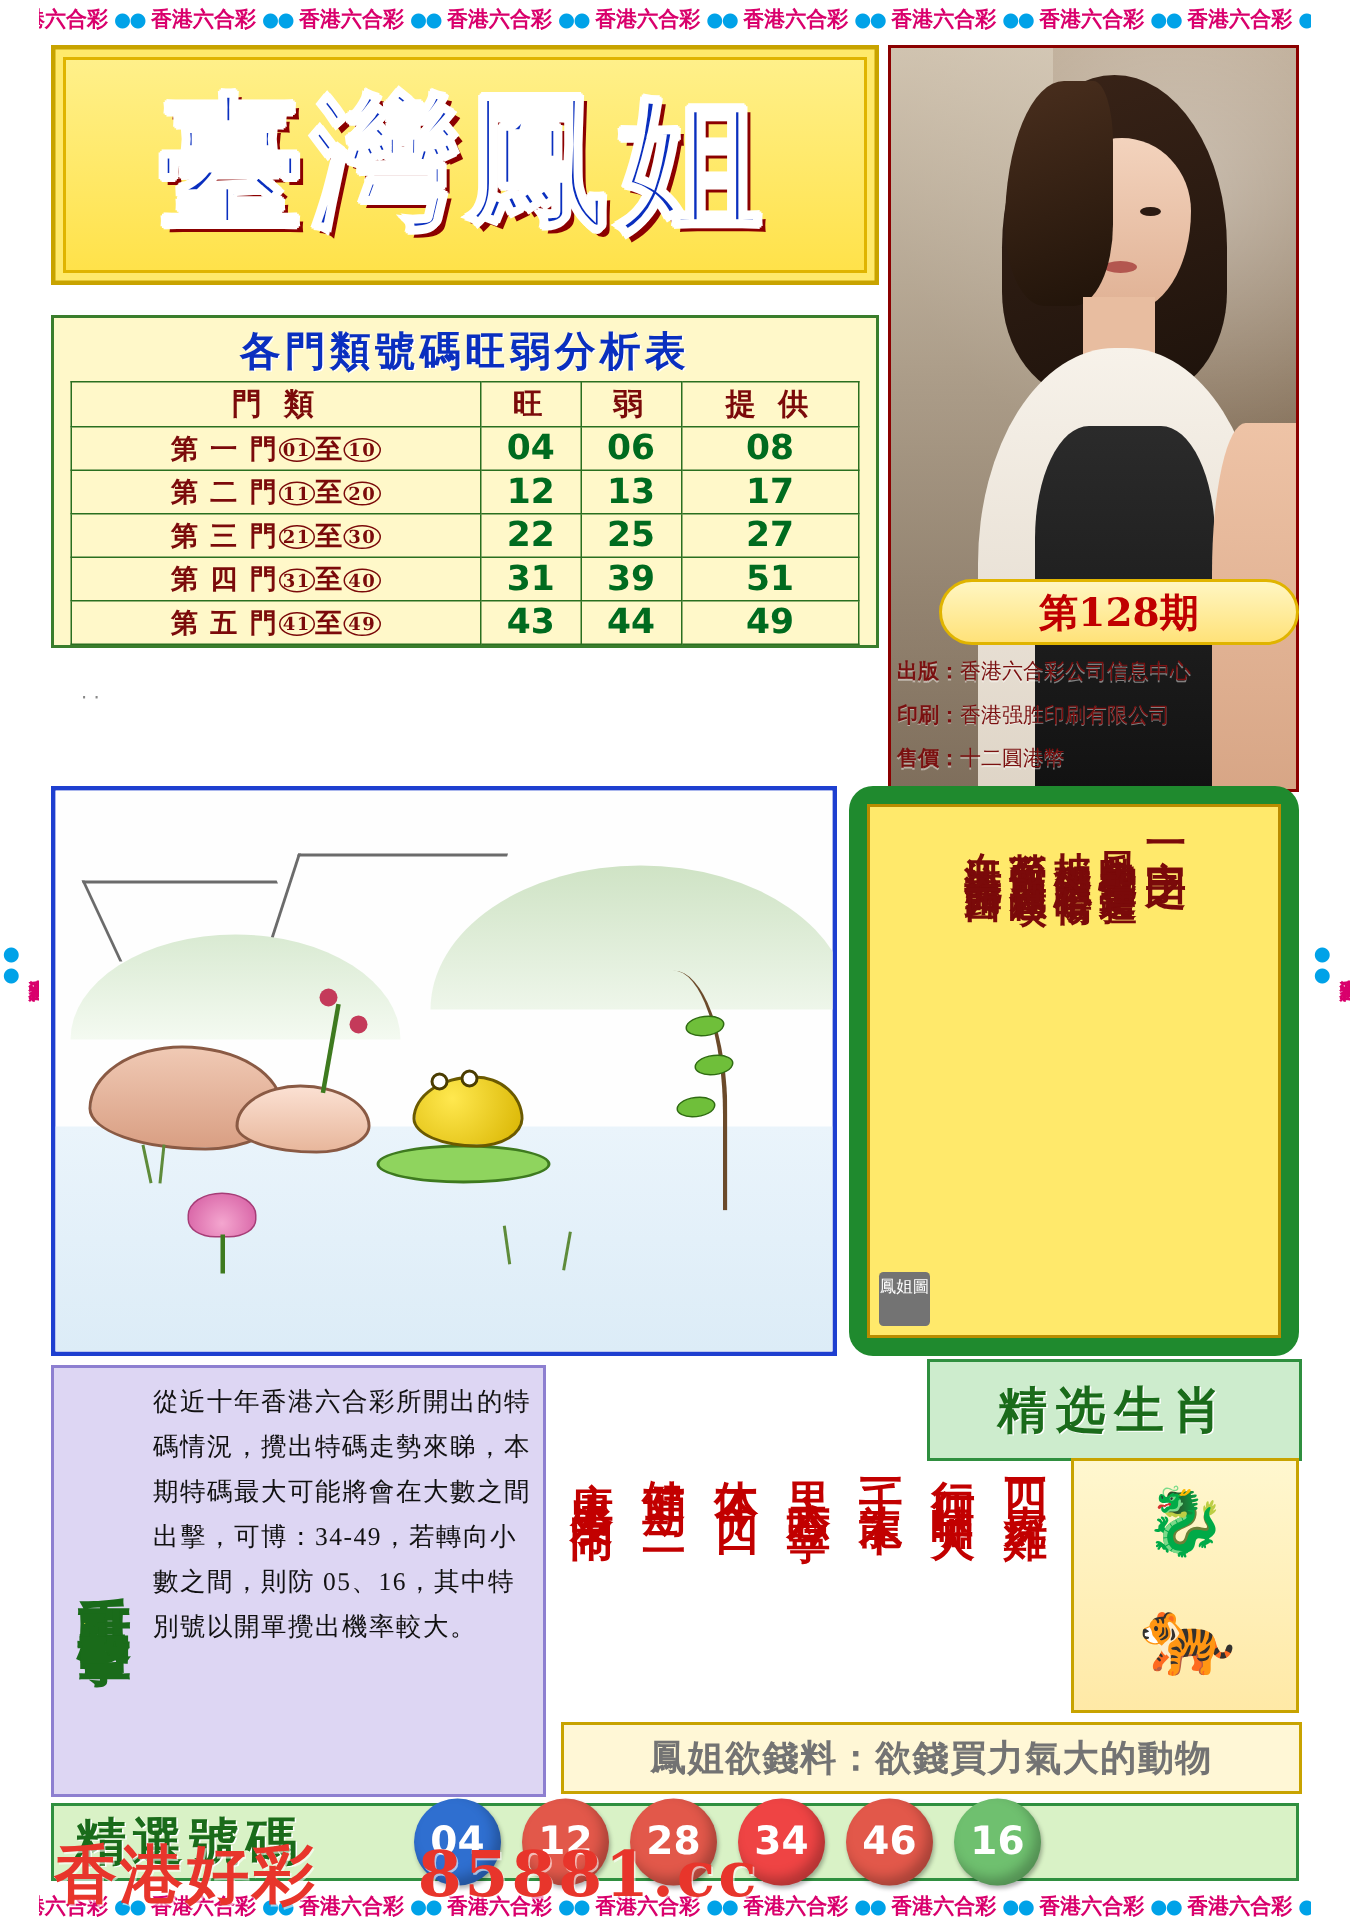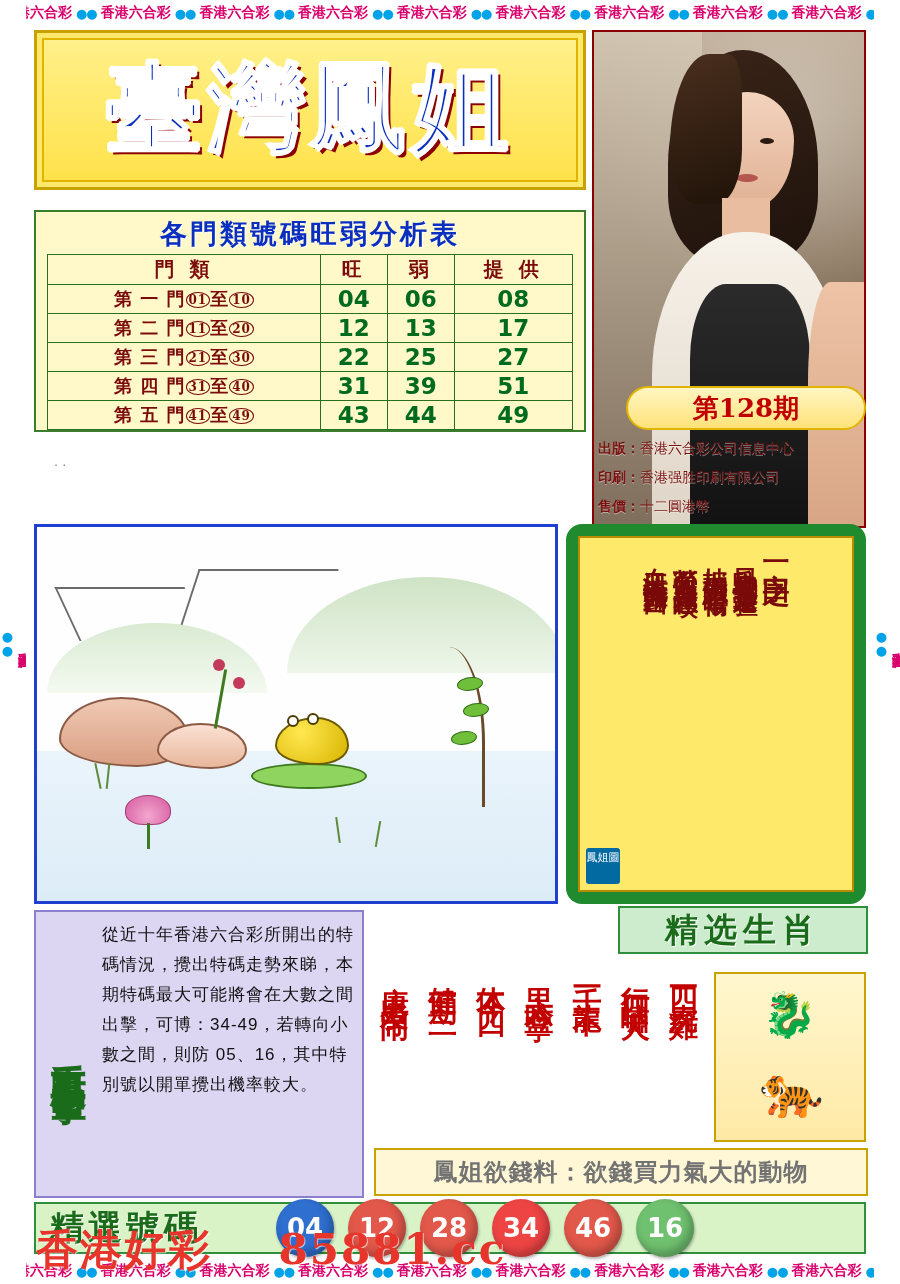--- a/index.html
+++ b/index.html
@@ -297,21 +297,21 @@
     color:#7a0a0a;
     line-height:1.12;
     letter-spacing:4px;
     font-weight:bold;
   }
   .poem-col.big {
     font-size:27px; color:#7a0a0a;
   }
   .seal {
     position:absolute; left:6px; bottom:6px; width:34px; height:36px;
-    background:#0369a1; border-radius:3px;
+    background:#737373; border-radius:3px;
     color:#fff; font-size:11px; text-align:center; line-height:12px;
     padding-top:4px;
     font-family:"DejaVu Serif","Liberation Serif",serif;
   }
 
   
   .note-box {
     position:absolute; left:8px; top:884px; width:330px; height:288px;
     background:#ddd6f3;
     border:2px solid #8d7fd0;
@@ -326,21 +326,21 @@
     writing-mode:vertical-rl; text-orientation:upright;
     font-family:"DejaVu Serif","Liberation Serif",serif;
     font-size:34px; font-weight:bold;
     color:#f5e63d;
     -webkit-text-stroke:1.5px #1a6b1a;
     letter-spacing:8px;
   }
   .note-text {
     flex:1;
     padding:8px 8px 8px 2px;
-    font-family:Liberation Sans, sans-serif;
+    font-family:Liberation Serif, serif;
     font-size:17px;
     line-height:30px;
     color:#111;
     letter-spacing:1px;
   }
 
   
   .poem2-title {
     position:absolute; left:348px; top:884px; width:210px; height:48px;
     font-family:"DejaVu Serif","Liberation Serif",serif;
@@ -357,21 +357,21 @@
     writing-mode:vertical-rl; text-orientation:upright;
     font-family:"DejaVu Serif","Liberation Serif",serif;
     font-size:29px; font-weight:bold;
     color:#c20000;
     letter-spacing:8px;
     line-height:1;
   }
 
   
   .zodiac-title {
-    position:absolute; left:592px; top:880px; width:250px; height:48px;
+    position:absolute; left:592px; top:880px; width:250px; height:68px;
     background:#cdeccd;
     border:2px solid #2f8f3f;
     display:flex; align-items:center; justify-content:center;
   }
   .zodiac-title span {
     font-family:"DejaVu Serif","Liberation Serif",serif;
     font-size:33px; font-weight:bold; color:#1a6b1a;
     letter-spacing:6px;
     text-shadow:1px 1px 0 #fff;
   }

